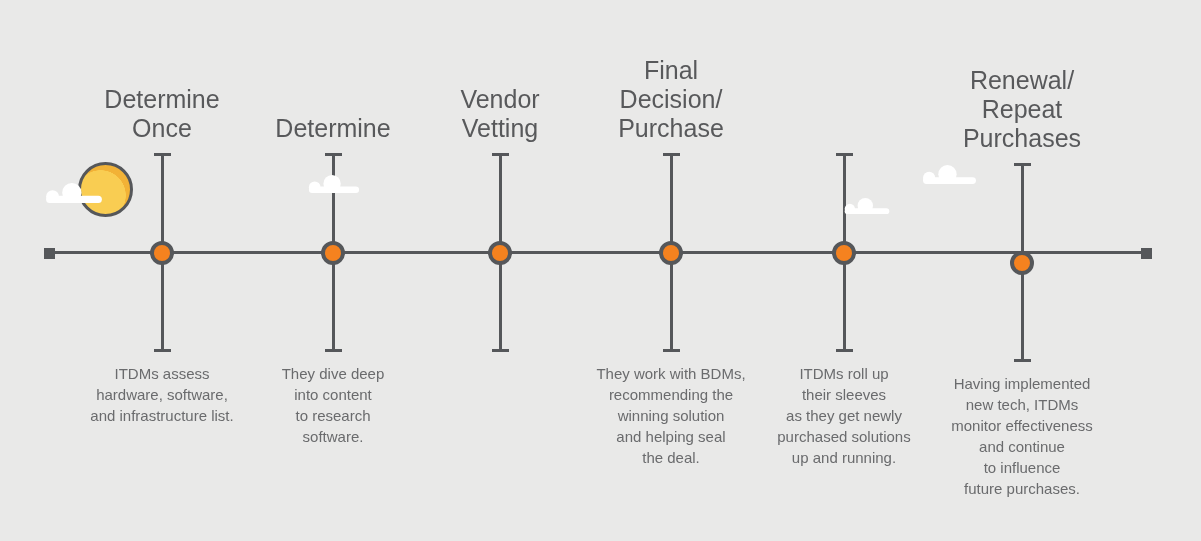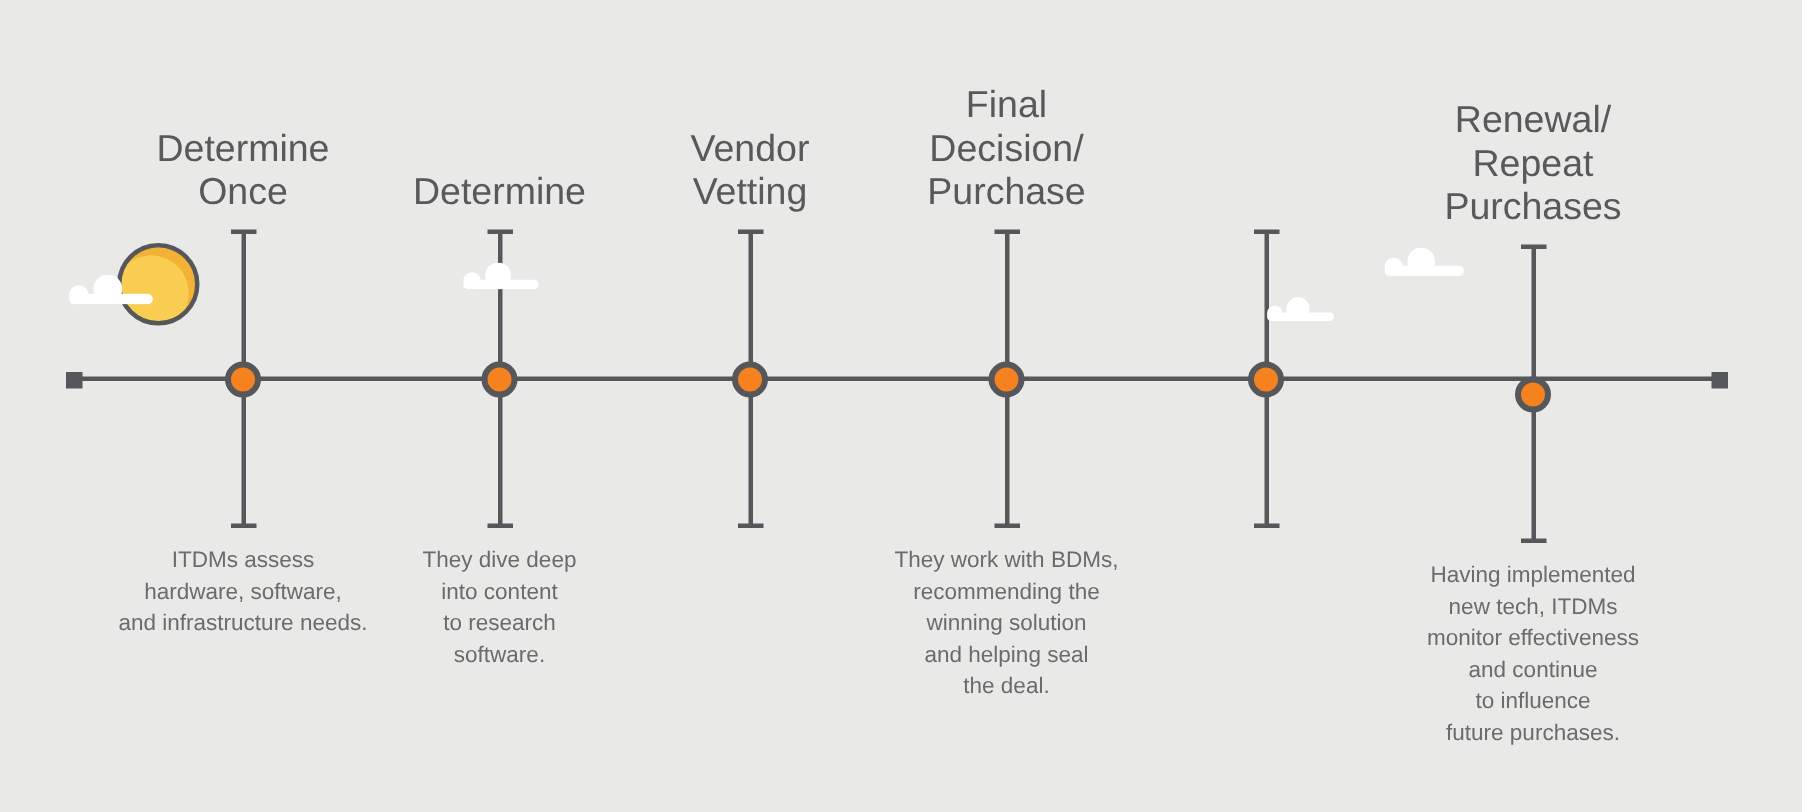--- a/index.html
+++ b/index.html
@@ -146,21 +146,21 @@
   <div class="stage s1">
     <div class="stage-title">Determine
 Once</div>
     <div class="cap cap-top"></div>
     <div class="stem-top"></div>
     <div class="stem-bottom"></div>
     <div class="cap cap-bottom"></div>
     <div class="node"></div>
     <div class="stage-desc">ITDMs assess
 hardware, software,
-and infrastructure needs.</div>
+and infrastructure list.</div>
   </div>
 
   <div class="stage s2">
     <div class="stage-title">Determine</div>
     <div class="cap cap-top"></div>
     <div class="stem-top"></div>
     <div class="stem-bottom"></div>
     <div class="cap cap-bottom"></div>
     <div class="node"></div>
     <div class="stage-desc">They dive deep
@@ -194,20 +194,25 @@
 and helping seal
 the deal.</div>
   </div>
 
   <div class="stage s5">
     <div class="cap cap-top"></div>
     <div class="stem-top"></div>
     <div class="stem-bottom"></div>
     <div class="cap cap-bottom"></div>
     <div class="node"></div>
+    <div class="stage-desc">ITDMs roll up
+their sleeves
+as they get newly
+purchased solutions
+up and running.</div>
   </div>
 
   <div class="stage s6">
     <div class="stage-title">Renewal/
 Repeat
 Purchases</div>
     <div class="cap cap-top"></div>
     <div class="stem-top"></div>
     <div class="stem-bottom"></div>
     <div class="cap cap-bottom"></div>

